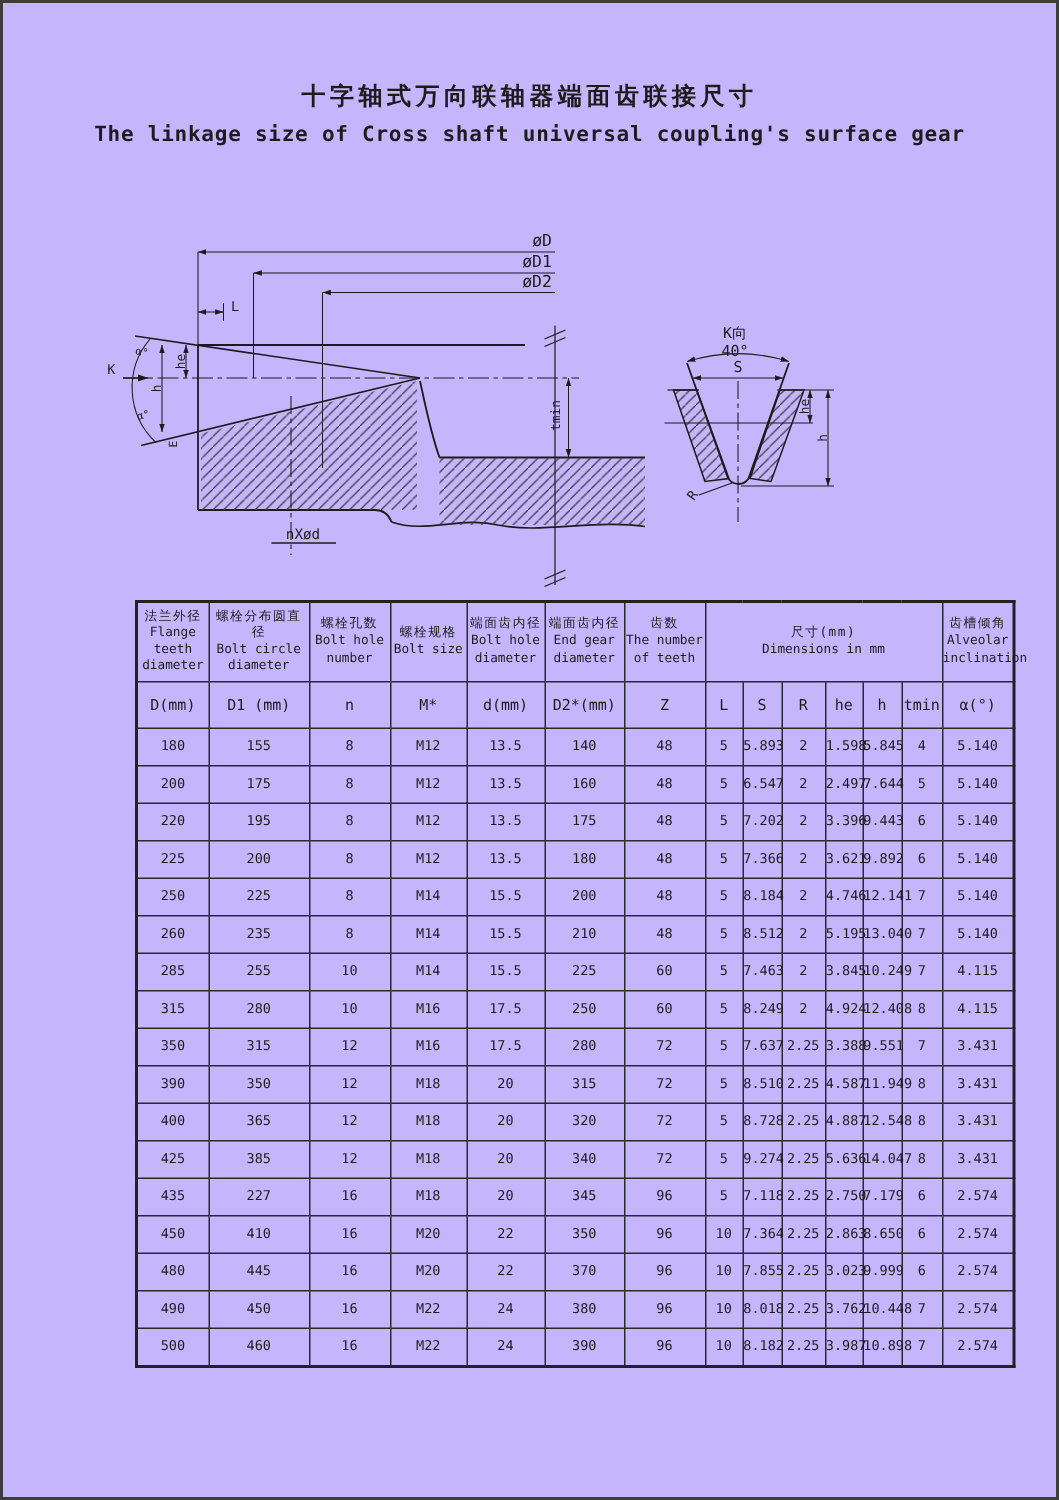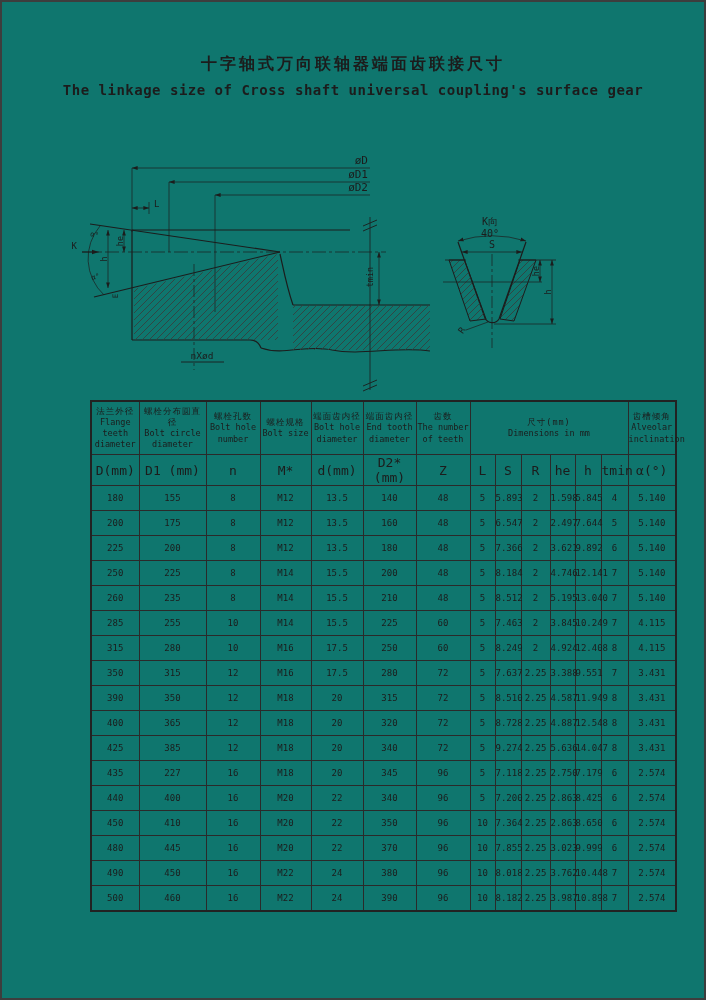--- a/index.html
+++ b/index.html
@@ -1,35 +1,35 @@
 <!DOCTYPE html>
 <html><head>
 <meta charset="utf-8">
 <style>
   html,body{margin:0;padding:0;background:#e8e8e8;}
   #page{
     width:706px;height:1000px;position:relative;margin:0 auto;
-    background:#0f766e;border:2px solid #3d3d3d;box-sizing:border-box;
+    background:#c4b5fd;border:2px solid #3d3d3d;box-sizing:border-box;
     font-family:"DejaVu Sans Mono","DejaVu Sans","Liberation Sans",sans-serif;
     color:#1c1c1c;overflow:hidden;
   }
   .titles{position:absolute;top:52px;left:0;width:100%;text-align:center;}
   .title-zh{font-size:16px;letter-spacing:3px;font-weight:bold;}
   .title-en{font-size:14px;margin-top:7px;letter-spacing:0.5px;font-weight:bold;}
   svg text{fill:#1c1c1c;font-family:"DejaVu Sans Mono","DejaVu Sans",sans-serif;}
   #diagram-svg{position:absolute;left:0;top:128px;}
   table.spec{
     position:absolute;left:88px;top:398px;width:585px;
     border-collapse:collapse;table-layout:fixed;
     border:2px solid #222;
   }
   table.spec td{border:1px solid #2a2a2a;padding:0;text-align:center;vertical-align:middle;}
   tr.hdr td{height:52px;font-size:8.5px;line-height:1.3;}
   tr.hdr .zh{letter-spacing:1px;}
-  tr.sym td{height:30px;font-size:13px;}
+  tr.sym td{height:30px;font-size:10px;}
   tbody td{height:24px;font-size:9px;}
 </style>
 </head>
 <body>
 
 <div id="page">
 
   <div class="titles">
     <div class="title-zh">十字轴式万向联轴器端面齿联接尺寸</div>
     <div class="title-en">The linkage size of Cross shaft universal coupling's surface gear</div>
@@ -174,21 +174,21 @@
         <td>
           <div class="zh">螺栓规格</div>
           <div class="en">Bolt size</div>
         </td>
         <td>
           <div class="zh">端面齿内径</div>
           <div class="en">Bolt hole diameter</div>
         </td>
         <td>
           <div class="zh">端面齿内径</div>
-          <div class="en">End tooth diameter</div>
+          <div class="en">End gear diameter</div>
         </td>
         <td>
           <div class="zh">齿数</div>
           <div class="en">The number of teeth</div>
         </td>
         <td colspan="6">
           <div class="zh">尺寸(mm)</div>
           <div class="en">Dimensions in mm</div>
         </td>
         <td>
@@ -240,20 +240,36 @@
           <td>48</td>
           <td>5</td>
           <td>6.547</td>
           <td>2</td>
           <td>2.497</td>
           <td>7.644</td>
           <td>5</td>
           <td>5.140</td>
         </tr>
         <tr>
+          <td>220</td>
+          <td>195</td>
+          <td>8</td>
+          <td>M12</td>
+          <td>13.5</td>
+          <td>175</td>
+          <td>48</td>
+          <td>5</td>
+          <td>7.202</td>
+          <td>2</td>
+          <td>3.396</td>
+          <td>9.443</td>
+          <td>6</td>
+          <td>5.140</td>
+        </tr>
+        <tr>
           <td>225</td>
           <td>200</td>
           <td>8</td>
           <td>M12</td>
           <td>13.5</td>
           <td>180</td>
           <td>48</td>
           <td>5</td>
           <td>7.366</td>
           <td>2</td>
@@ -400,36 +416,20 @@
           <td>96</td>
           <td>5</td>
           <td>7.118</td>
           <td>2.25</td>
           <td>2.750</td>
           <td>7.179</td>
           <td>6</td>
           <td>2.574</td>
         </tr>
         <tr>
-          <td>440</td>
-          <td>400</td>
-          <td>16</td>
-          <td>M20</td>
-          <td>22</td>
-          <td>340</td>
-          <td>96</td>
-          <td>5</td>
-          <td>7.200</td>
-          <td>2.25</td>
-          <td>2.863</td>
-          <td>8.425</td>
-          <td>6</td>
-          <td>2.574</td>
-        </tr>
-        <tr>
           <td>450</td>
           <td>410</td>
           <td>16</td>
           <td>M20</td>
           <td>22</td>
           <td>350</td>
           <td>96</td>
           <td>10</td>
           <td>7.364</td>
           <td>2.25</td>

